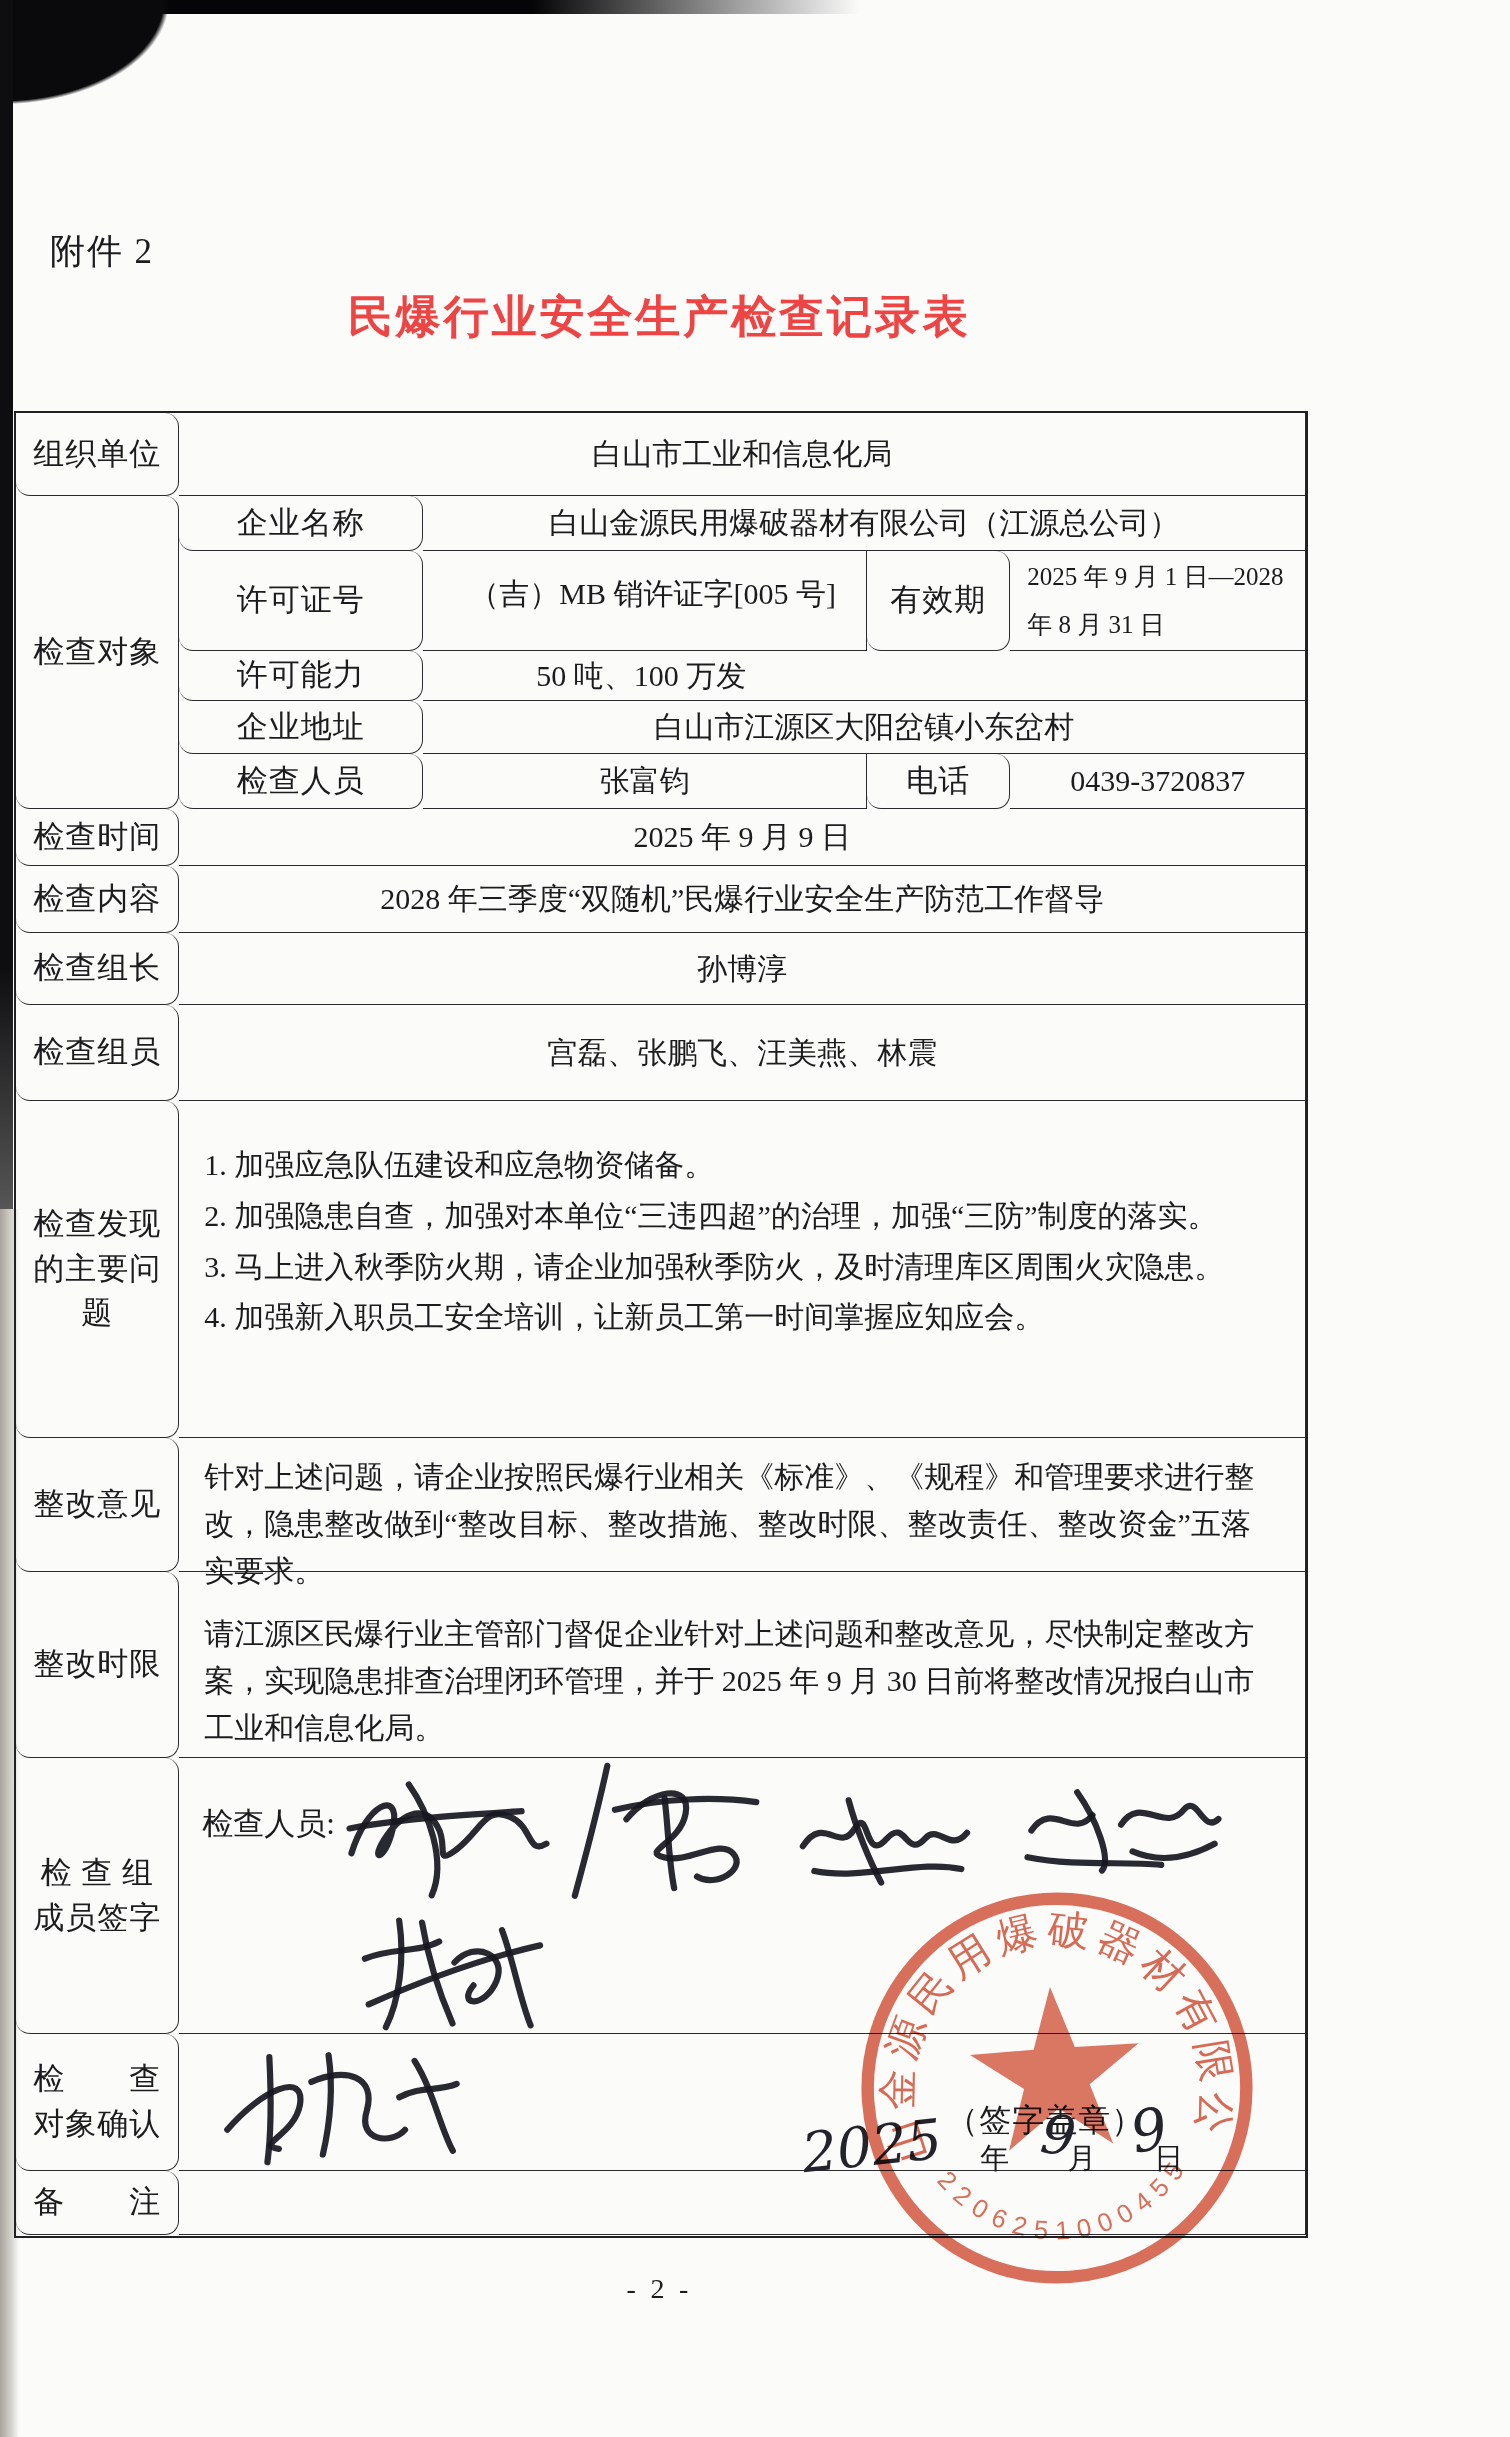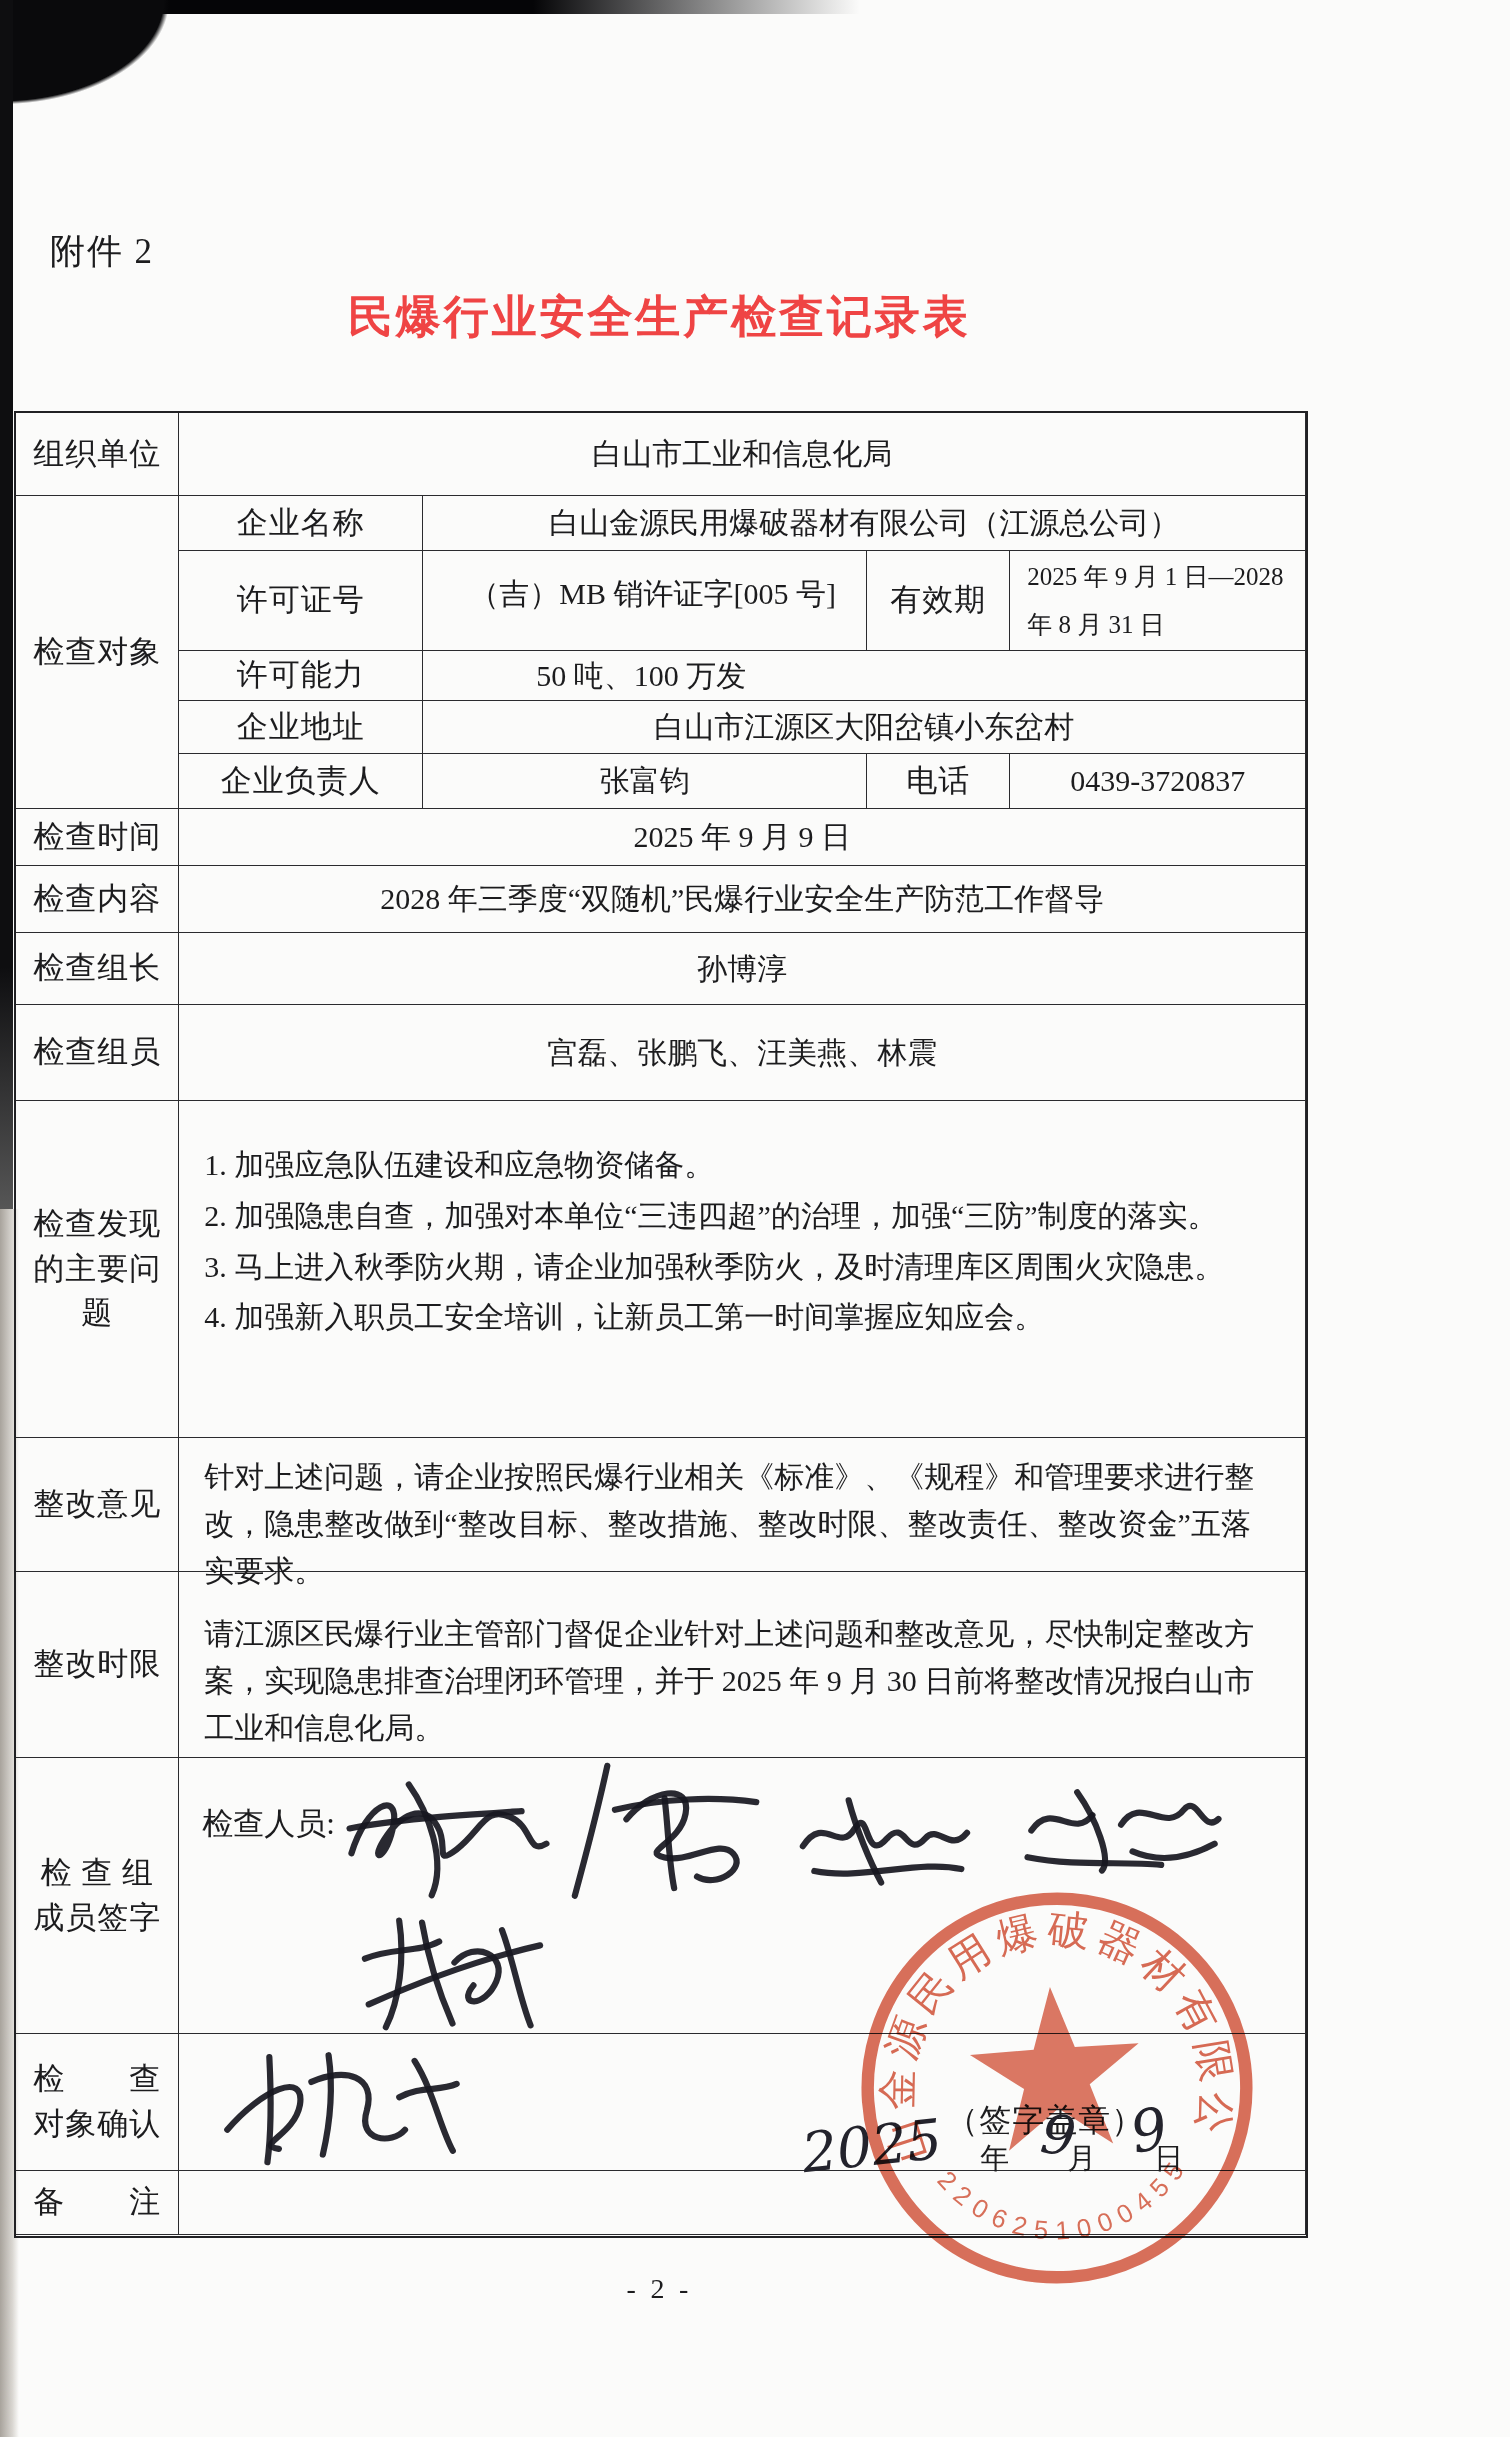--- a/index.html
+++ b/index.html
@@ -27,21 +27,21 @@
   .form-table{
     position:absolute;left:14.3px;top:411px;width:1290px;height:1823px;
     display:grid;
     grid-template-columns:163px 244px 444px 143px 296px;
     grid-template-rows:83px 55px 100px 50px 53px 55px 57px 67px 72px 96px 337px 134px 186px 276px 137px 64px;
     border:2.9px solid #212124;box-sizing:content-box;
   }
   .cell{border-right:1.9px solid #2b2b2e;border-bottom:1.9px solid #2b2b2e;
     display:flex;align-items:center;justify-content:center;
     font-size:30px;line-height:1.45;box-sizing:border-box;position:relative;}
-  .lbl{font-size:31px;text-align:center;white-space:pre-line;letter-spacing:1px;}
+  .lbl{font-size:31px;text-align:center;white-space:pre-line;letter-spacing:1px;border-radius:14px;}
   .val-center{text-align:center;}
   .val-left{justify-content:flex-start;text-align:left;}
   .pad-lic{padding-left:46px;}
   .pad-cap{padding-left:113px;}
   .datecell{font-size:25px;white-space:pre-line;justify-content:flex-start;padding-left:17px;text-align:left;line-height:1.9;}
   .block{display:block;align-items:initial;justify-content:initial;
     padding:15.3px 25px 9.6px 25px;font-size:30px;line-height:1.57;text-align:left;}
   .plist div{margin:3.8px 0;}
   
   .sigcell,.confcell{display:block;padding:0;}
@@ -86,21 +86,21 @@
   <div class="cell lbl" style="grid-area:3/4/4/5">有效期</div>
   <div class="cell datecell" style="grid-area:3/5/4/6">2025 年 9 月 1 日—2028
 年 8 月 31 日</div>
 
   <div class="cell lbl" style="grid-area:4/2/5/3">许可能力</div>
   <div class="cell val-left pad-cap" style="grid-area:4/3/5/6">50 吨、100 万发</div>
 
   <div class="cell lbl" style="grid-area:5/2/6/3">企业地址</div>
   <div class="cell val-center" style="grid-area:5/3/6/6">白山市江源区大阳岔镇小东岔村</div>
 
-  <div class="cell lbl" style="grid-area:6/2/7/3">企业负责人</div>
+  <div class="cell lbl" style="grid-area:6/2/7/3">检查人员</div>
   <div class="cell val-center" style="grid-area:6/3/7/4">张富钧</div>
   <div class="cell lbl" style="grid-area:6/4/7/5">电话</div>
   <div class="cell val-center" style="grid-area:6/5/7/6">0439-3720837</div>
 
   <div class="cell lbl" style="grid-area:7/1/8/2">检查时间</div>
   <div class="cell val-center" style="grid-area:7/2/8/6">2025 年 9 月 9 日</div>
 
   <div class="cell lbl" style="grid-area:8/1/9/2">检查内容</div>
   <div class="cell val-center" style="grid-area:8/2/9/6">2028 年三季度“双随机”民爆行业安全生产防范工作督导</div>
 

